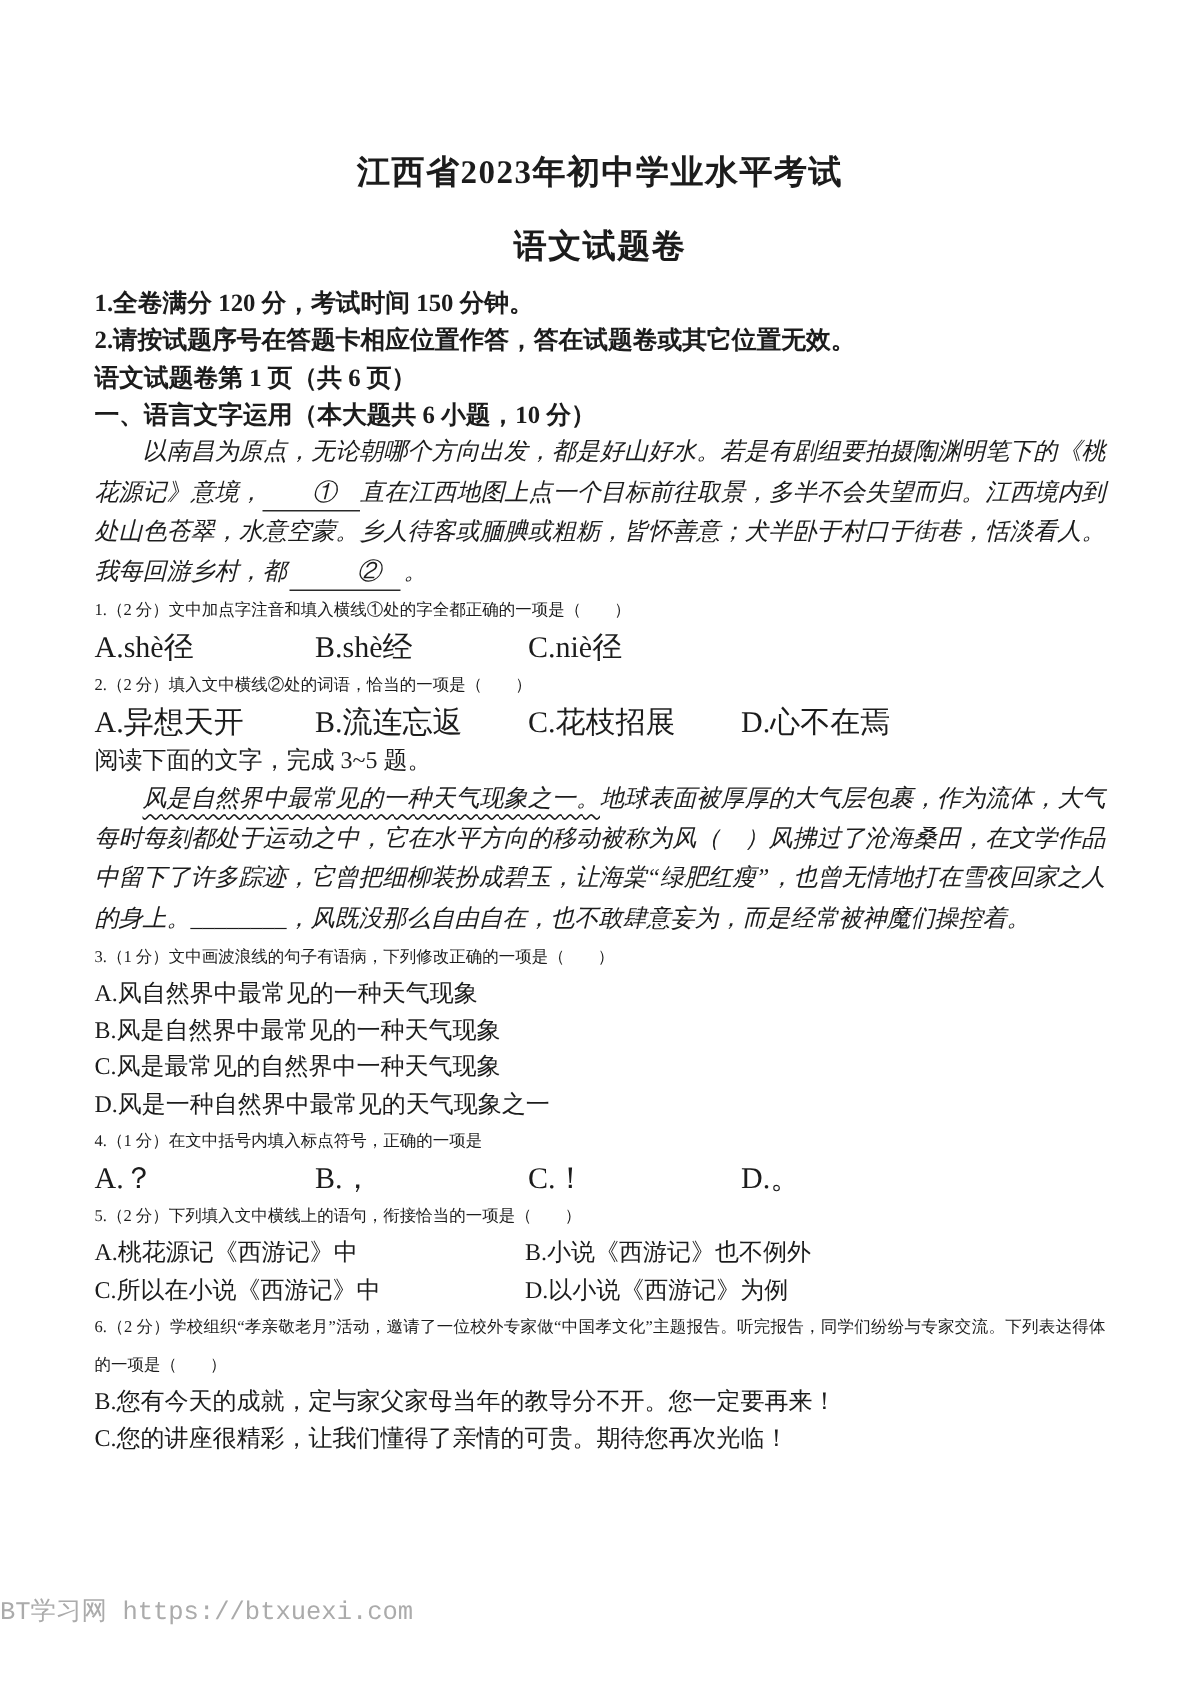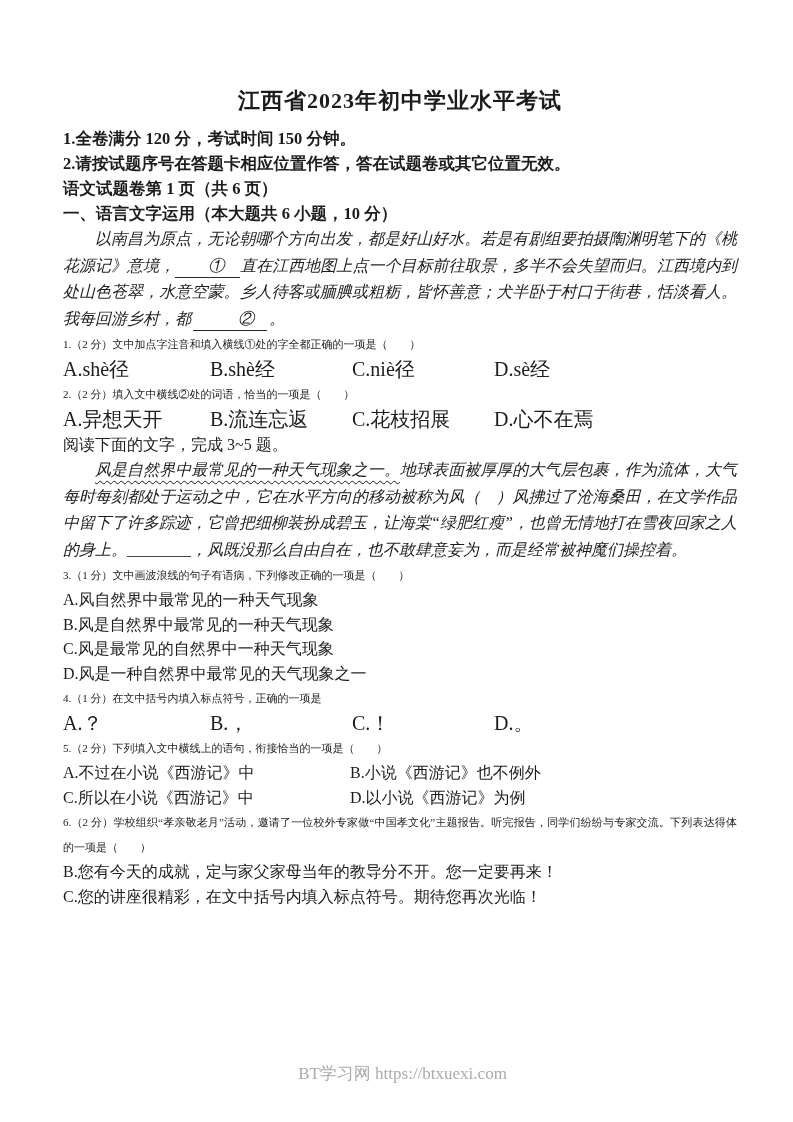--- a/index.html
+++ b/index.html
@@ -7,21 +7,21 @@
     position:relative;
     width:793px;height:1122px;
     background:#ffffff;
     font-family:"Liberation Serif","DejaVu Serif",serif;
     color:#1c1c1c;
     overflow:hidden;
   }
   .content{position:absolute;left:63px;top:0;width:674px;}
   .title{
     text-align:center;font-size:22px;font-weight:bold;
-    margin:0;padding-top:88px;line-height:26px;letter-spacing:1px;
+    margin:14px;padding-top:88px;line-height:26px;letter-spacing:1px;
   }
   .subtitle{
     text-align:center;font-size:22px;font-weight:bold;
     margin:23px 0 0 0;line-height:26px;letter-spacing:1px;
   }
   .hline{font-size:16.5px;font-weight:bold;line-height:25px;margin:0;}
   .notes-wrap{margin-top:12px;}
   .line{font-size:16px;line-height:25px;margin:0;}
   .passage{
     font-size:16px;font-style:italic;line-height:26.5px;margin:0;
@@ -43,50 +43,50 @@
     text-decoration:underline;text-decoration-style:wavy;
     text-decoration-thickness:1px;text-underline-offset:5px;
   }
   .question{margin:0;}
   .stem{font-size:11px;line-height:25px;margin:0;text-align:justify;}
   .opts-4{display:grid;grid-template-columns:147px 142px 142px 1fr;font-size:20px;line-height:25px;}
   .opts-2{display:grid;grid-template-columns:287px 1fr;font-size:16px;line-height:24.5px;}
   .opts-1 .option{display:block;font-size:16px;line-height:24.6px;}
   .option{white-space:nowrap;}
   .footer{
-    position:absolute;left:12px;right:0;top:1062px;
-    text-align:center;color:#ababab;font-size:17px;
-    font-family:Liberation Serif, serif;
+    position:absolute;left:0;right:0;top:1062px;
+    color:#ababab;font-size:17px;
+    font-family:Liberation Mono, monospace;
   }
 </style>
 </head>
 <body>
 
 <div class="sheet">
   <div class="content">
 
     <h1 class="title">江西省2023年初中学业水平考试</h1>
+    <h2 class="subtitle">语文试题卷</h2>
 
     <div class="notes-wrap">
       <p class="hline">1.全卷满分 120 分，考试时间 150 分钟。</p>
       <p class="hline">2.请按试题序号在答题卡相应位置作答，答在试题卷或其它位置无效。</p>
       <p class="hline">语文试题卷第 1 页（共 6 页）</p>
       <p class="hline">一、语言文字运用（本大题共 6 小题，10 分）</p>
     </div>
 
 
     <p class="passage"><span class="seg">以南昌为原点，无论朝哪个方向出发，都是好山好水。若是有剧组要拍</span><span class="dot-char">摄</span><span class="seg">陶渊明笔下的《桃花源记》意境，</span><span class="blank blank-1">①</span><span class="seg">直在江西地图上点一个目标前往取景，多半不会失望而归。江西境内到处山色苍翠，水意空蒙。乡人待客或腼腆或粗粝，皆怀善意；犬半卧于村口于街巷，恬淡看人。我每回游乡村，都</span><span class="blank blank-2">②</span><span class="seg">。</span></p>
 
     <div class="question">
       <p class="stem">1.（2 分）文中加点字注音和填入横线①处的字全都正确的一项是（　　）</p>
       <div class="opts-4">
         <span class="option">A.shè径</span>
         <span class="option">B.shè经</span>
         <span class="option">C.niè径</span>
-        <span class="option">D.sè经</span>
       </div>
     </div>
 
     <div class="question">
       <p class="stem">2.（2 分）填入文中横线②处的词语，恰当的一项是（　　）</p>
       <div class="opts-4">
         <span class="option">A.异想天开</span>
         <span class="option">B.流连忘返</span>
         <span class="option">C.花枝招展</span>
         <span class="option">D.心不在焉</span>
@@ -113,31 +113,31 @@
         <span class="option">A.？</span>
         <span class="option">B.，</span>
         <span class="option">C.！</span>
         <span class="option">D.。</span>
       </div>
     </div>
 
     <div class="question">
       <p class="stem">5.（2 分）下列填入文中横线上的语句，衔接恰当的一项是（　　）</p>
       <div class="opts-2">
-        <span class="option">A.不过在小说《西游记》中</span>
+        <span class="option">A.桃花源记《西游记》中</span>
         <span class="option">B.小说《西游记》也不例外</span>
         <span class="option">C.所以在小说《西游记》中</span>
         <span class="option">D.以小说《西游记》为例</span>
       </div>
     </div>
 
     <div class="question">
       <p class="stem">6.（2 分）学校组织“孝亲敬老月”活动，邀请了一位校外专家做“中国孝文化”主题报告。听完报告，同学们纷纷与专家交流。下列表达得体的一项是（　　）</p>
       <div class="opts-1">
         <span class="option">B.您有今天的成就，定与家父家母当年的教导分不开。您一定要再来！</span>
-        <span class="option">C.您的讲座很精彩，在文中括号内填入标点符号。期待您再次光临！</span>
+        <span class="option">C.您的讲座很精彩，让我们懂得了亲情的可贵。期待您再次光临！</span>
       </div>
     </div>
 
   </div>
 
   <div class="footer">BT学习网 https://btxuexi.com</div>
 </div>
 
 </body></html>

